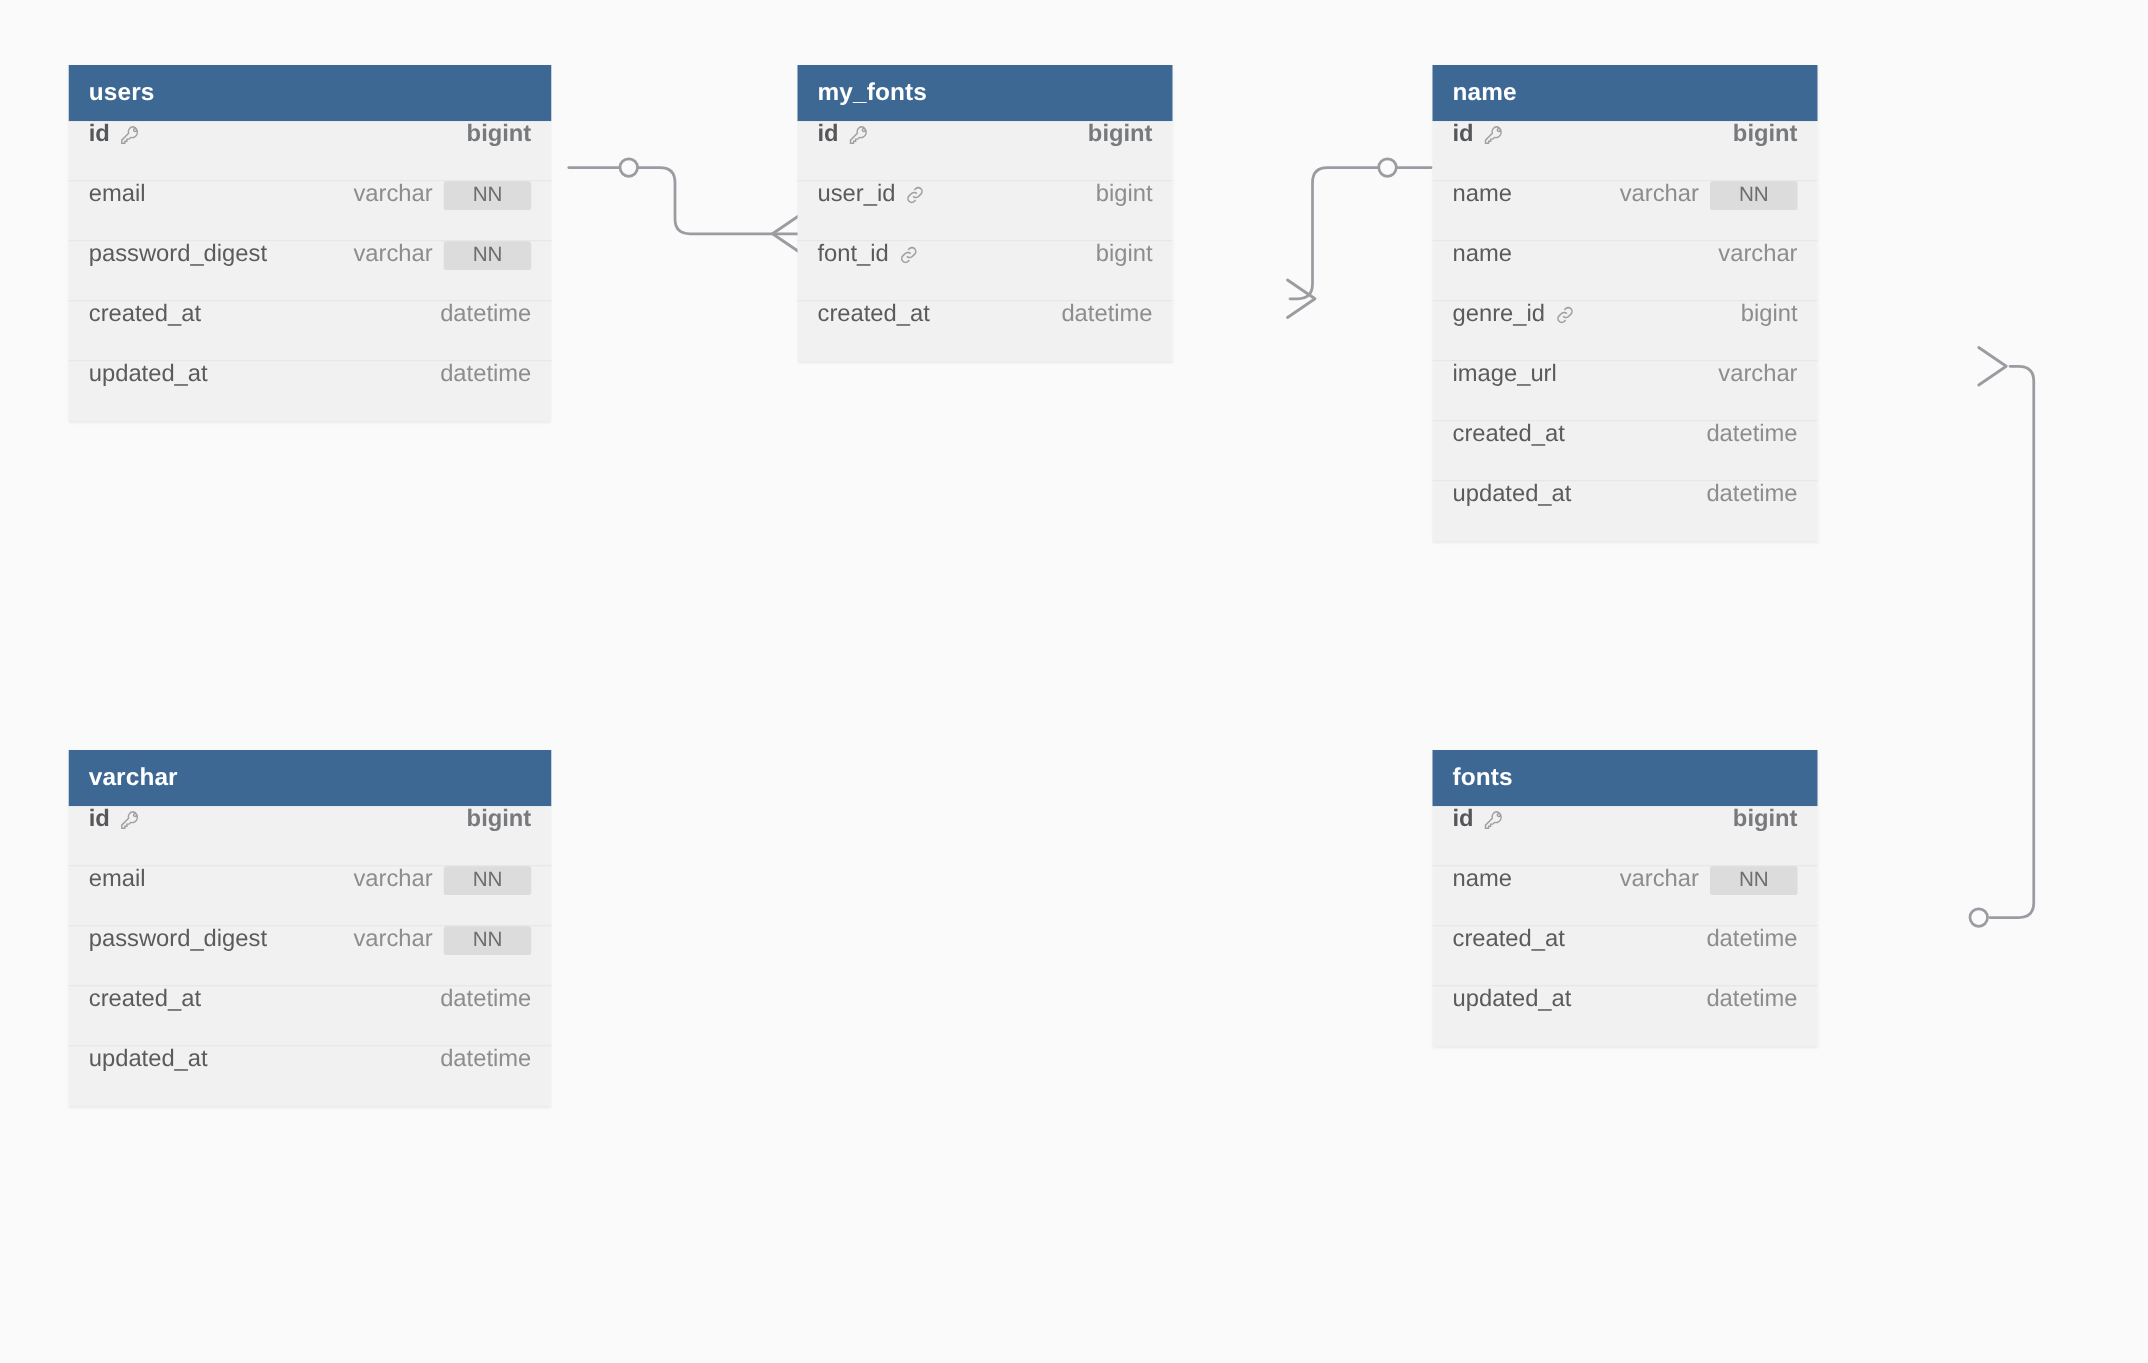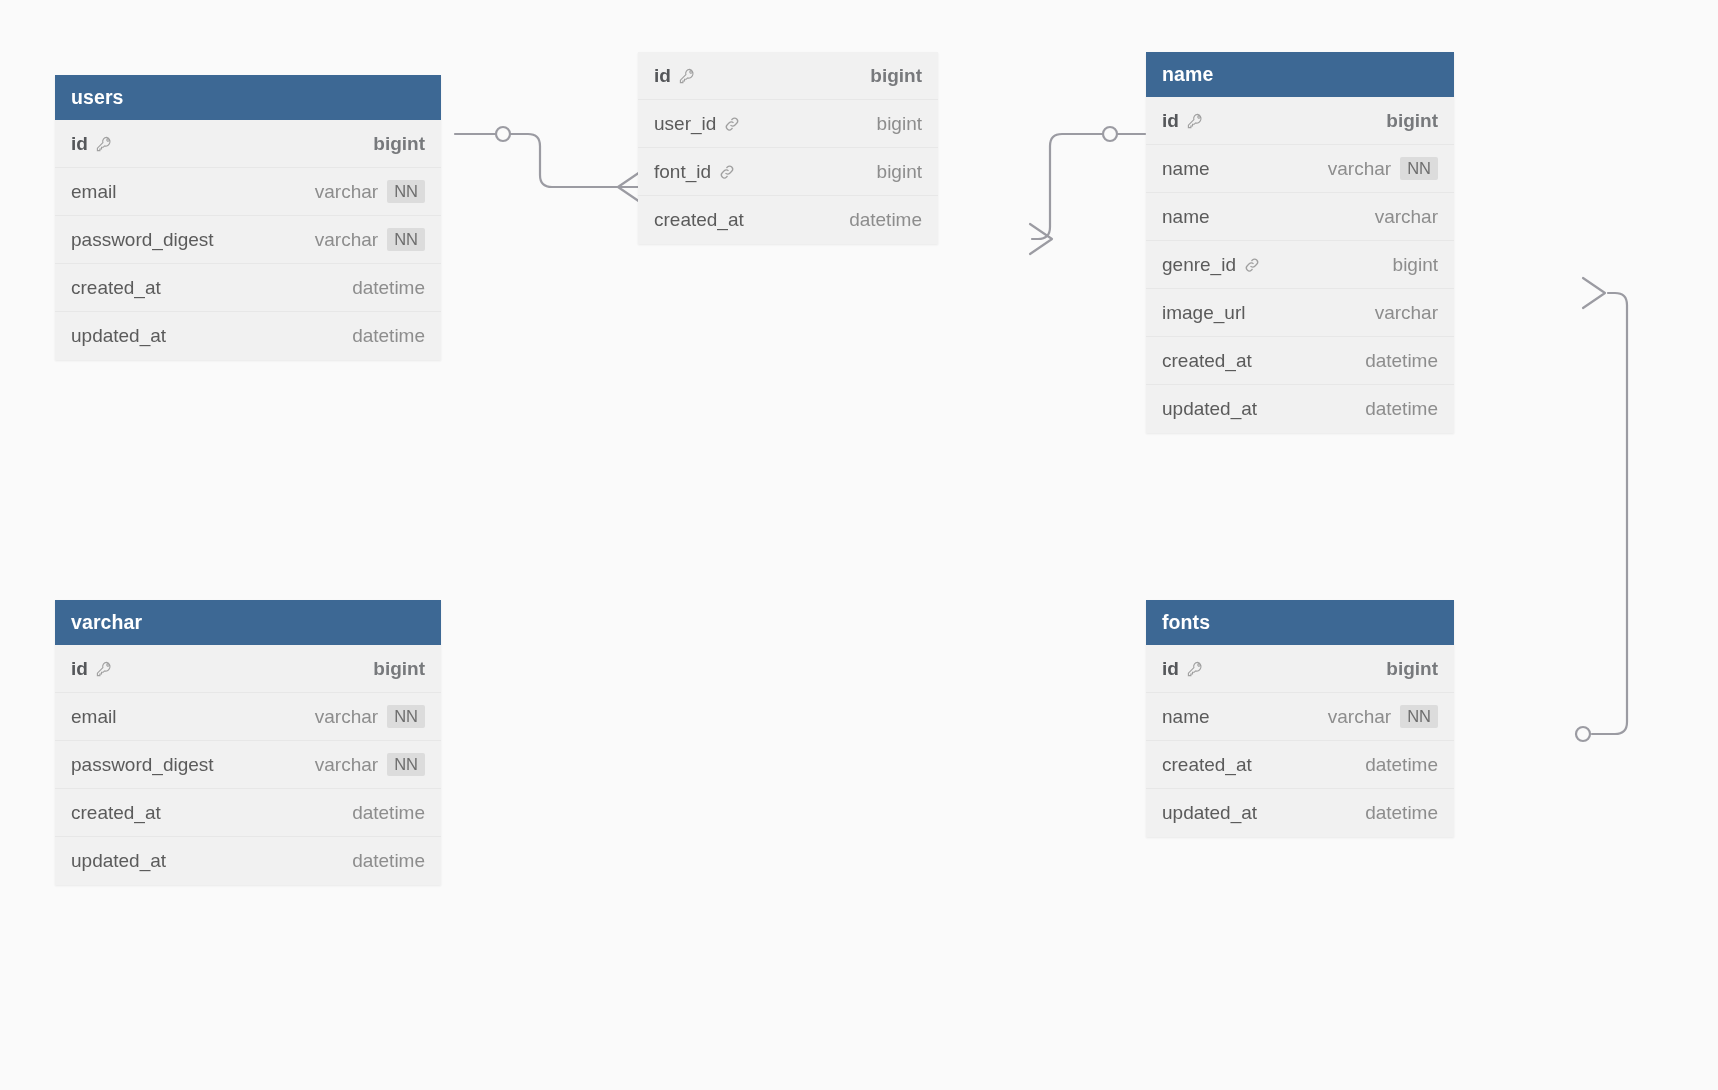--- a/index.html
+++ b/index.html
@@ -15,32 +15,32 @@
   svg.links polyline.crow{fill:none;stroke:#9b9ba2;stroke-width:2.2;stroke-linecap:round;stroke-linejoin:round;}
 
   .table{position:absolute;box-shadow:0 1px 2px rgba(0,0,0,.07);}
   .tbl-header{
     background:#3d6894;color:#ffffff;font-weight:bold;font-size:19.5px;
     height:45px;line-height:45px;padding:0 16px;box-sizing:border-box;
     letter-spacing:.1px;
   }
   .rows{background:#f1f1f1;}
   .row{
-    height:48px;display:flex;align-items:center;justify-content:space-between;
+    height:48px;display:flex;align-items:flex-start;justify-content:space-between;
     padding:0 16px;box-sizing:border-box;font-size:19px;color:#5b5b5b;
     border-bottom:1px solid #e7e7e7;
   }
   .row:last-child{border-bottom:none;}
   .row.pk .col-name,.row.pk .col-type{font-weight:bold;color:#55575a;}
   .col-name{display:flex;align-items:center;gap:7px;white-space:nowrap;}
   .col-type{display:flex;align-items:center;gap:9px;white-space:nowrap;color:#8d8d8d;}
   .row.pk .col-type{color:#77797c;}
   .badge{
     background:#dcdcdc;color:#6e6e6e;font-size:16.5px;font-weight:normal;
-    border-radius:2px;padding:1px 7px;line-height:1.25;
+    border-radius:2px;padding:1px 23px;line-height:1.25;
   }
   .ic{display:inline-block;width:18px;height:18px;flex:0 0 18px;opacity:.62;}
   .ic svg{display:block;width:18px;height:18px;}
 </style>
 </head>
 <body>
 
 <div id="canvas">
 
   <svg class="links" viewBox="0 0 1718 1090">
@@ -57,21 +57,21 @@
       <polyline class="crow" points="1030,224 1052,239 1030,254"></polyline>
     </g>
 
     <g>
       <path d="M 1592 734 L 1615 734 Q 1627 734 1627 722 L 1627 305 Q 1627 293 1615 293 L 1608 293"></path>
       <circle cx="1583" cy="734" r="7"></circle>
       <polyline class="crow" points="1605,278 1627,293 1605,308" transform="translate(-22,0)"></polyline>
     </g>
   </svg>
 
-  <div class="table" style="left:55px;top:52px;width:386px;margin-top:23px;">
+  <div class="table" style="left:55px;top:52px;width:386px;">
     <div class="tbl-header">users</div>
     <div class="rows">
       <div class="row pk">
         <span class="col-name">
             <span>id</span>
             <span class="ic">
               <svg viewBox="0 0 24 24">
                 <path d="M15.5 3.2a5.3 5.3 0 0 0-5 7l-7.3 7.3v3.3h3.3v-2.2h2.2v-2.2h2.2l1.8-1.8a5.3 5.3 0 1 0 2.8-11.4zm1.9 5.1a1.6 1.6 0 1 1 0-3.2 1.6 1.6 0 0 1 0 3.2z" fill="none" stroke="#6f6f6f" stroke-width="1.5"></path>
               </svg>
             </span>
@@ -111,20 +111,21 @@
             <span>updated_at</span>
           </span>
         <span class="col-type">
             <span>datetime</span>
           </span>
       </div>
     </div>
   </div>
 
   <div class="table" style="left:638px;top:52px;width:300px;">
+    <div class="tbl-header">my_fonts</div>
     <div class="rows">
       <div class="row pk">
         <span class="col-name">
             <span>id</span>
             <span class="ic">
               <svg viewBox="0 0 24 24">
                 <path d="M15.5 3.2a5.3 5.3 0 0 0-5 7l-7.3 7.3v3.3h3.3v-2.2h2.2v-2.2h2.2l1.8-1.8a5.3 5.3 0 1 0 2.8-11.4zm1.9 5.1a1.6 1.6 0 1 1 0-3.2 1.6 1.6 0 0 1 0 3.2z" fill="none" stroke="#6f6f6f" stroke-width="1.5"></path>
               </svg>
             </span>
           </span>

